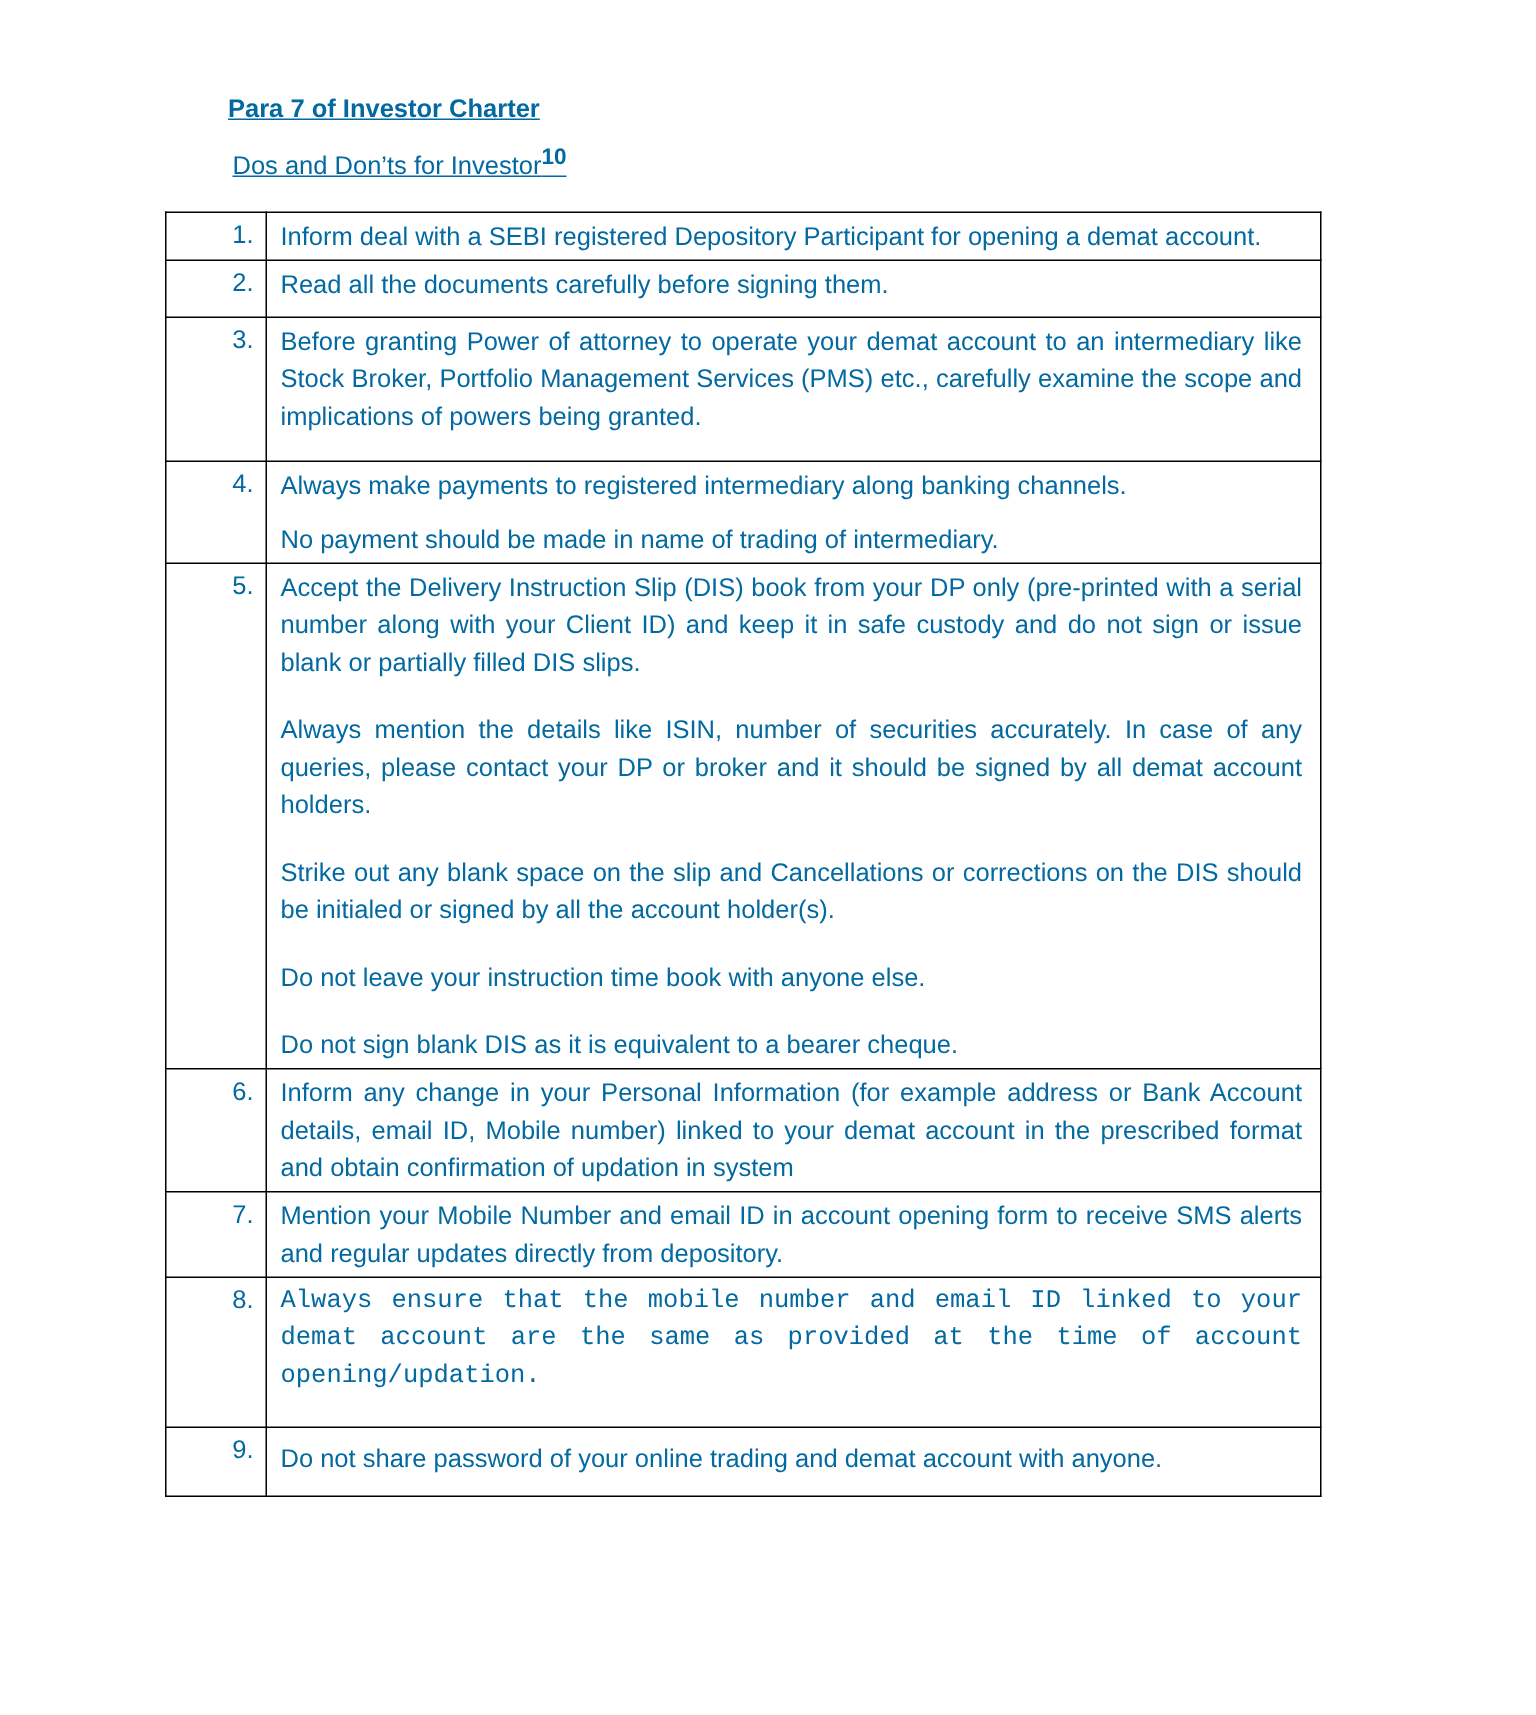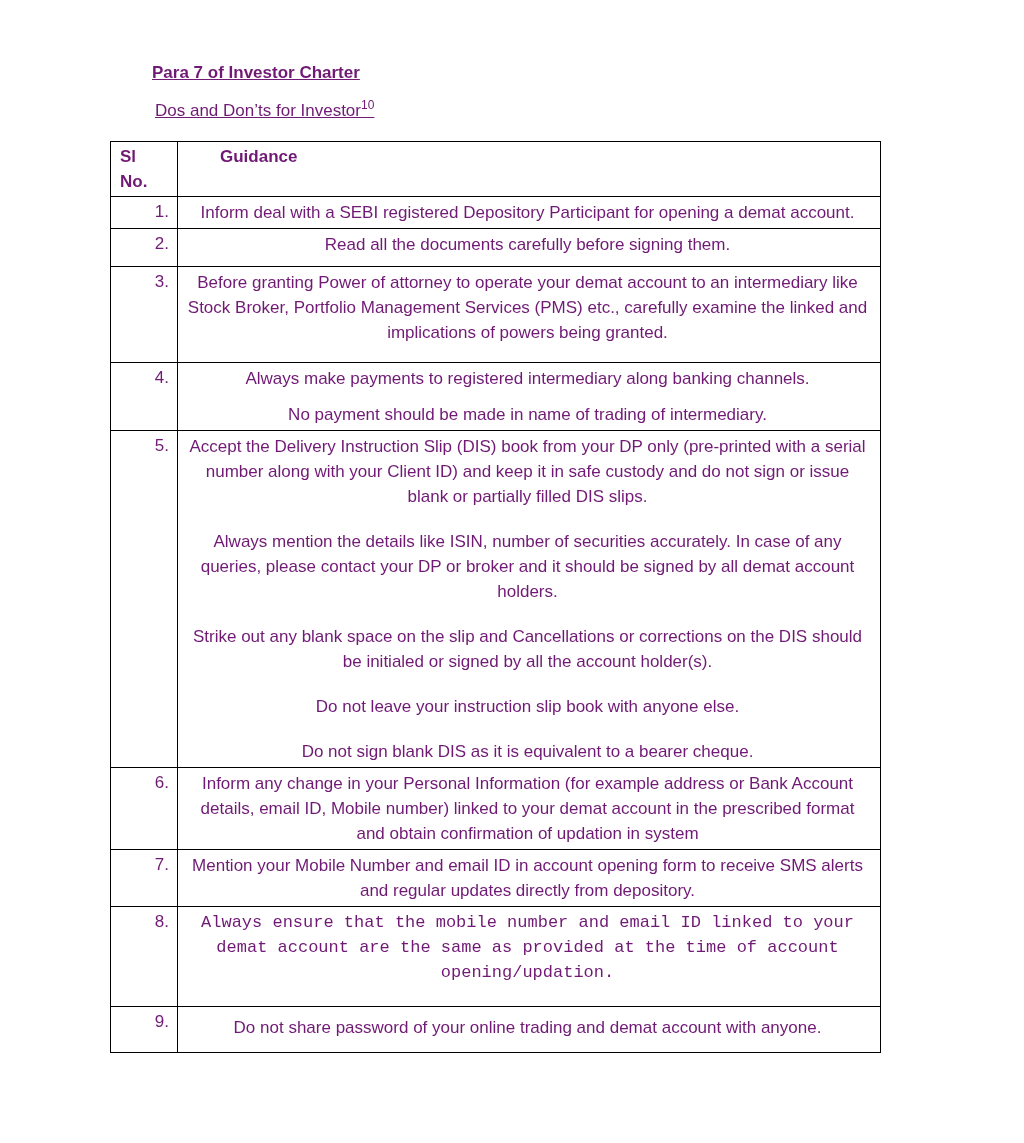--- a/index.html
+++ b/index.html
@@ -5,21 +5,21 @@
   html, body {
     margin: 0;
     padding: 0;
     background: #ffffff;
   }
   .page {
     position: relative;
     width: 1024px;
     min-height: 1143px;
     background: #ffffff;
-    color: #701a75;
+    color: #0369a1;
     font-family: "Liberation Sans", "DejaVu Sans", sans-serif;
     box-sizing: border-box;
     padding: 62px 12px 30px 110px;
   }
   .doc-title {
     margin: 0 0 0 42px;
     font-size: 17px;
     font-weight: bold;
     line-height: 22px;
   }
@@ -29,22 +29,23 @@
   .doc-subtitle {
     margin: 16px 0 0 45px;
     font-size: 17px;
     font-weight: normal;
     line-height: 22px;
   }
   .doc-subtitle .u {
     text-decoration: underline;
   }
   .doc-subtitle sup {
-    font-size: 12px;
+    font-size: 15px;
     line-height: 0;
+    font-weight: bold;
   }
   table.guidance-table {
     border-collapse: collapse;
     table-layout: fixed;
     width: 770px;
     margin-top: 19px;
     font-size: 17px;
   }
   table.guidance-table th,
   table.guidance-table td {
@@ -72,21 +73,20 @@
   td.sl-cell {
     text-align: right;
     padding: 2px 8px 2px 4px;
   }
   td.guidance-cell {
     text-align: justify;
     padding: 3px 12px 3px 9px;
   }
   td.guidance-cell p {
     margin: 0;
-    text-align: center;
   }
   
   tr.row-2 td { height: 31px; }
   tr.row-3 td.guidance-cell { padding-bottom: 17px; }
   tr.row-4 td.guidance-cell p + p { margin-top: 11px; }
   tr.row-5 td.guidance-cell p + p { margin-top: 20px; }
   tr.row-8 td.guidance-cell { padding-bottom: 21px; font-family: Liberation Mono, monospace; }
   tr.row-9 td.guidance-cell {
     text-align: left;
     line-height: 36px;
@@ -107,63 +107,57 @@
       <span>Dos and Don’ts for Investor</span><sup>10</sup>
     </span>
   </h2>
 
   <table class="guidance-table">
     <colgroup>
       <col class="col-sl">
       <col class="col-guidance">
     </colgroup>
     <tbody>
-        <tr class="header-row">
-      <th class="sl-header">
-        <span class="force-wrap">Sl No.</span>
-      </th>
-      <th class="guidance-header">Guidance</th>
-    </tr>
 
     <tr class="row-1">
       <td class="sl-cell">1.</td>
       <td class="guidance-cell">
         <p>Inform deal with a SEBI registered Depository Participant for opening a demat account.</p>
       </td>
     </tr>
 
     <tr class="row-2">
       <td class="sl-cell">2.</td>
       <td class="guidance-cell">
         <p>Read all the documents carefully before signing them.</p>
       </td>
     </tr>
 
     <tr class="row-3">
       <td class="sl-cell">3.</td>
       <td class="guidance-cell">
-        <p>Before granting Power of attorney to operate your demat account to an intermediary like Stock Broker, Portfolio Management Services (PMS) etc., carefully examine the linked and implications of powers being granted.</p>
+        <p>Before granting Power of attorney to operate your demat account to an intermediary like Stock Broker, Portfolio Management Services (PMS) etc., carefully examine the scope and implications of powers being granted.</p>
       </td>
     </tr>
 
     <tr class="row-4">
       <td class="sl-cell">4.</td>
       <td class="guidance-cell">
         <p>Always make payments to registered intermediary along banking channels.</p>
         <p>No payment should be made in name of trading of intermediary.</p>
       </td>
     </tr>
 
     <tr class="row-5">
       <td class="sl-cell">5.</td>
       <td class="guidance-cell">
         <p>Accept the Delivery Instruction Slip (DIS) book from your DP only (pre-printed with a serial number along with your Client ID) and keep it in safe custody and do not sign or issue blank or partially filled DIS slips.</p>
         <p>Always mention the details like ISIN, number of securities accurately. In case of any queries, please contact your DP or broker and it should be signed by all demat account holders.</p>
         <p>Strike out any blank space on the slip and Cancellations or corrections on the DIS should be initialed or signed by all the account holder(s).</p>
-        <p>Do not leave your instruction slip book with anyone else.</p>
+        <p>Do not leave your instruction time book with anyone else.</p>
         <p>Do not sign blank DIS as it is equivalent to a bearer cheque.</p>
       </td>
     </tr>
 
     <tr class="row-6">
       <td class="sl-cell">6.</td>
       <td class="guidance-cell">
         <p>Inform any change in your Personal Information (for example address or Bank Account details, email ID, Mobile number) linked to your demat account in the prescribed format and obtain confirmation of updation in system</p>
       </td>
     </tr>

